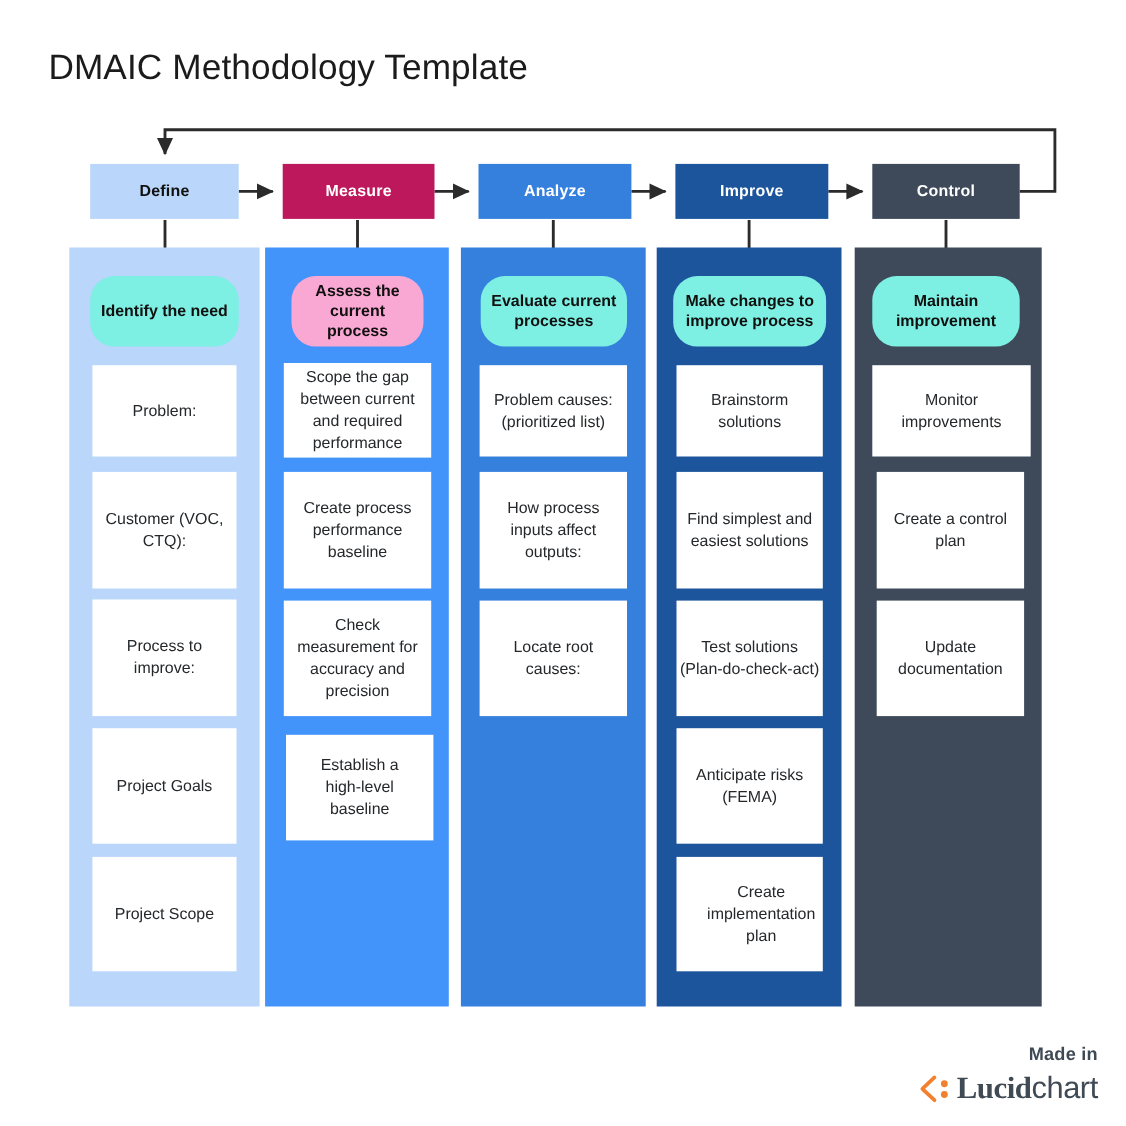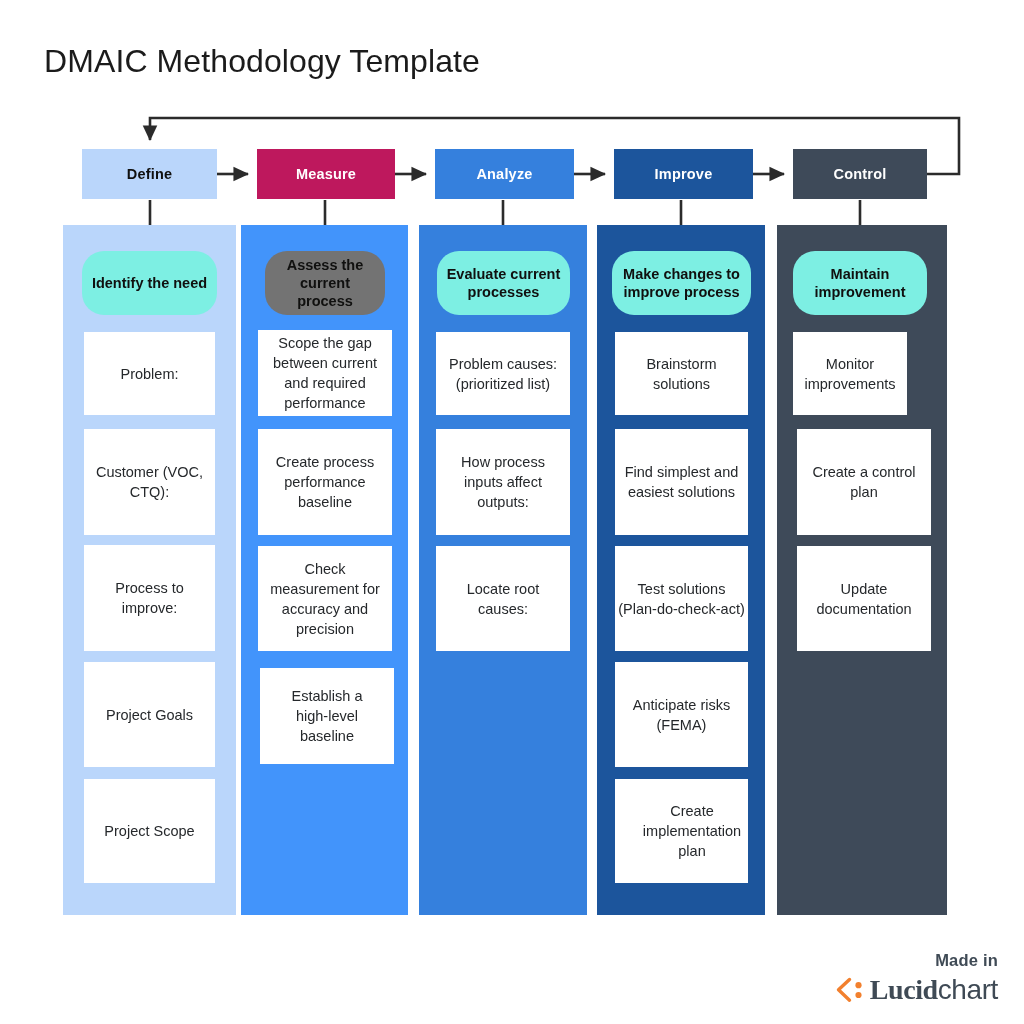--- a/index.html
+++ b/index.html
@@ -184,21 +184,21 @@
   <div class="phase-header" style="left: 614px; width: 139px; background: rgb(28, 85, 156); color: rgb(255, 255, 255);">Improve</div>
   <div class="phase-header" style="left: 793px; width: 134px; background: rgb(62, 74, 89); color: rgb(255, 255, 255);">Control</div>
 
   <div class="column-band" style="left: 63px; width: 173px; background: rgb(186, 214, 251);"></div>
   <div class="column-band" style="left: 241px; width: 167px; background: rgb(66, 148, 251);"></div>
   <div class="column-band" style="left: 419px; width: 168px; background: rgb(53, 128, 221);"></div>
   <div class="column-band" style="left: 597px; width: 168px; background: rgb(28, 85, 156);"></div>
   <div class="column-band" style="left: 777px; width: 170px; background: rgb(62, 74, 89);"></div>
 
   <div class="phase-pill" style="left: 82px; width: 135px; white-space: pre-line; background: rgb(125, 239, 227);">Identify the need</div>
-  <div class="phase-pill" style="left: 265px; width: 120px; white-space: pre-line; background: #737373;">Assess the
+  <div class="phase-pill" style="left: 265px; width: 120px; white-space: pre-line; background: #f9a8d4;">Assess the
 current process</div>
   <div class="phase-pill" style="left: 437px; width: 133px; white-space: pre-line; background: rgb(125, 239, 227);">Evaluate current
 processes</div>
   <div class="phase-pill" style="left: 612px; width: 139px; white-space: pre-line; background: rgb(125, 239, 227);">Make changes to
 improve process</div>
   <div class="phase-pill" style="left: 793px; width: 134px; white-space: pre-line; background: rgb(125, 239, 227);">Maintain
 improvement</div>
 
   <div class="task-card" style="left:84px; top:332px; width:131px; height:83px;">Problem:</div>
   <div class="task-card" style="left:84px; top:429px; width:131px; height:106px;">Customer (VOC,
@@ -236,21 +236,21 @@
   <div class="task-card" style="left:615px; top:429px; width:133px; height:106px;">Find simplest and
 easiest solutions</div>
   <div class="task-card" style="left:615px; top:546px; width:133px; height:105px;">Test solutions
 (Plan-do-check-act)</div>
   <div class="task-card" style="left:615px; top:662px; width:133px; height:105px;">Anticipate risks
 (FEMA)</div>
   <div class="task-card" style="left:615px; top:779px; width:133px; height:104px;padding-left:24px;">Create
 implementation
 plan</div>
 
-  <div class="task-card" style="left:793px; top:332px; width:114px; height:83px;">Monitor
+  <div class="task-card" style="left:793px; top:332px; width:144px; height:83px;">Monitor
 improvements</div>
   <div class="task-card" style="left:797px; top:429px; width:134px; height:106px;">Create a control
 plan</div>
   <div class="task-card" style="left:797px; top:546px; width:134px; height:105px;">Update
 documentation</div>
 
   <div id="lucid-footer">
     <div id="made-in-label">Made in</div>
     <div id="lucid-wordmark-row">
       <svg width="30" height="26" viewBox="0 0 30 26">

